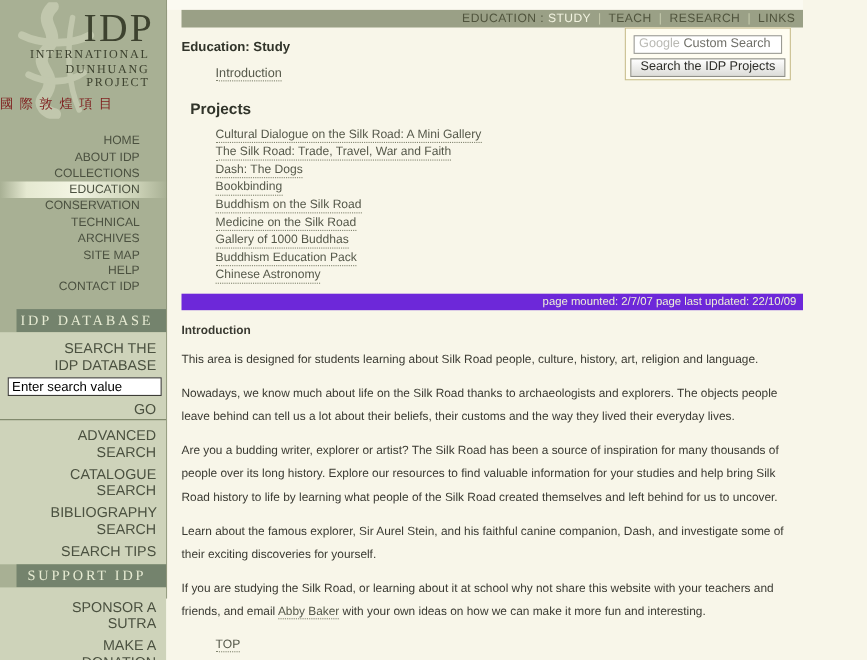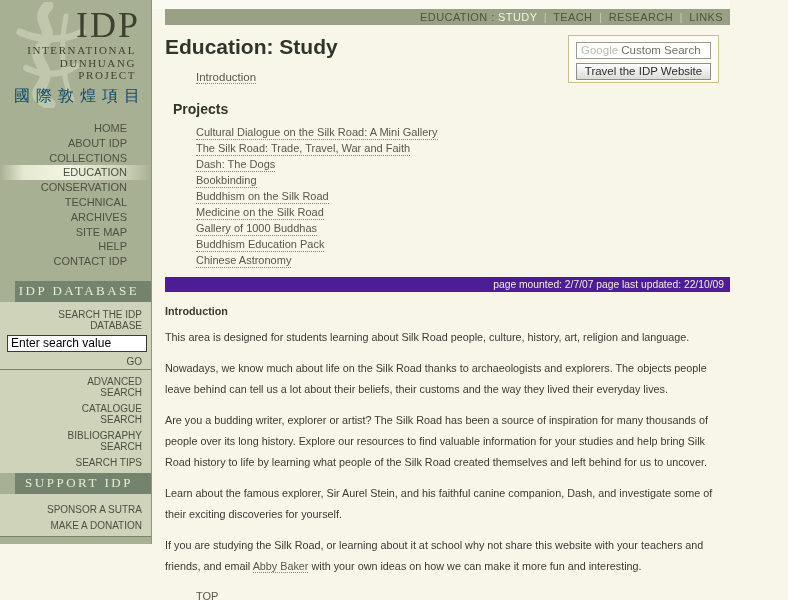--- a/index.html
+++ b/index.html
@@ -13,68 +13,68 @@
   #sidebar{position:absolute;left:0;top:0;width:152px;height:544px;
     background:#a8b094;border-right:1px solid #8f977b;box-sizing:border-box;}
   #logo{position:relative;height:112px;}
   #logo-watermark{position:absolute;left:2px;top:2px;opacity:.95;}
   .idp-acronym{position:relative;text-align:right;padding:6px 11px 0 0;
     font-family:"Liberation Serif",serif;font-size:36px;line-height:38px;
     letter-spacing:2px;color:#3d422f;}
   .idp-line{position:relative;text-align:right;padding-right:15px;
     font-family:"Liberation Serif",serif;font-size:11px;letter-spacing:1.6px;
     line-height:12.5px;color:#3d422f;}
-  .idp-chinese{position:relative;text-align:right;padding-right:5px;margin-top:4px;
-    font-size:16px;letter-spacing:6px;color:#0c4a6e;}
+  .idp-chinese{position:relative;padding-right:5px;margin-top:4px;
+    font-size:12px;letter-spacing:6px;color:#7f1d1d;}
 
   #main-nav{margin-top:9px;}
   .nav-item{display:block;text-align:right;padding:2px 24px 2px 0;
     font-size:11px;line-height:10.8px;color:#4b5140;}
   .nav-item.current{background:linear-gradient(90deg,#a8b094 0%,#e5e9d1 16%,
     #f3f5e3 45%,#cdd3b8 82%,#a9b195 100%);}
 
   .side-band{margin:12px 0 0 15px;background:#74836d;color:#e7ebd3;
     font-family:"Liberation Serif",serif;font-size:13px;letter-spacing:2.5px;
     text-align:center;padding:2px 8px 3px 0;}
   .side-section{background:#ced3ba;padding:4px 0 3px 0;}
   .side-sub-link{display:block;text-align:right;padding:3px 9px 2px 0;
-    font-size:10px;color:#4b5140;margin-left:46px;}
+    font-size:13px;color:#4b5140;margin-left:46px;}
   #db-search-input{display:block;box-sizing:border-box;margin:2px 5px 1px 7px;
     width:140px;height:17px;border:1px solid #3c3c36;background:#fff;
     font-size:12px;font-family:"Liberation Sans",sans-serif;padding:0 3px;color:#000;}
   .side-divider{border-top:1px solid #7a8267;height:0;}
 
   
   #content{position:absolute;left:152px;top:0;width:578px;height:600px;background:#f8f6e9;}
   #topstrip{height:9px;background:#fbfaf1;}
   #topbar{margin-left:13px;height:16px;background:#9aa086;text-align:right;
     padding-right:7px;font-size:11px;line-height:16px;letter-spacing:.4px;}
   #topbar .tb-dim{color:#50543d;}
   #topbar .tb-current{color:#f2f3e0;}
   #topbar .tb-sep{color:#c6cbae;padding:0 3px;}
   #topbar a{display:inline;}
 
-  #search-box{position:absolute;top:35px;right:11px;width:149px;height:46px;
+  #search-box{position:absolute;top:25px;right:11px;width:149px;height:46px;
     background:#fffdf1;border:1px solid #c9be8e;box-sizing:content-box;}
   #gcs-input{margin:6px 7px 0 7px;height:15px;background:#fff;border:1px solid #9b9b93;
     font-size:11.5px;line-height:15px;padding:0 4px;white-space:nowrap;overflow:hidden;cursor:text;}
   .gcs-brand{color:#b9b9b3;}
   .gcs-rest{color:#6f6f68;}
   #search-btn{display:block;margin:4px auto 0 auto;font-family:"Liberation Sans",sans-serif;
     font-size:11.5px;color:#2e2e2a;padding:1px 8px 2px 8px;
     background:linear-gradient(#fefefe,#dcdcd8);border:1px solid #8f8f89;cursor:pointer;}
 
-  #page-title{margin:10px 0 0 13px;font-size:21px;font-weight:bold;color:#31342a;}
+  #page-title{margin:10px 0 0 13px;font-size:12px;font-weight:bold;color:#31342a;}
   .dotted-link{color:#55584a;border-bottom:1px dotted #81846f;}
   #intro-link{display:inline-block;margin:12px 0 0 44px;font-size:11.5px;}
   #projects-heading{margin:16px 0 0 21px;font-size:14px;font-weight:bold;color:#31342a;}
   #project-list{margin:10px 0 0 44px;}
   #project-list a{display:table;margin:0 0 3.5px 0;font-size:11px;line-height:11.5px;}
 
-  #date-bar{margin:9px 0 0 13px;height:15px;background:#4c1d95;color:#eef0d8;
+  #date-bar{margin:9px 0 0 13px;height:15px;background:#6d28d9;color:#eef0d8;
     font-size:10.3px;line-height:15px;text-align:right;padding-right:6px;}
 
   #intro-section{padding:0 10px 0 13px;color:#3a3a32;}
   #intro-heading{margin-top:13px;font-size:10.8px;font-weight:bold;}
   #intro-section p{margin:10px 0 0 0;font-size:10.8px;line-height:21px;}
   #top-link{display:inline-block;margin:13px 0 0 31px;font-size:11px;}
 </style>
 </head>
 <body>
 
@@ -139,21 +139,21 @@
     <span class="tb-sep">|</span>
     <a class="tb-dim">RESEARCH</a>
     <span class="tb-sep">|</span>
     <a class="tb-dim">LINKS</a>
   </div>
 
   <div id="search-box">
     <div id="gcs-input">
       <span class="gcs-brand">Google</span><span class="gcs-rest"> Custom Search</span>
     </div>
-    <button id="search-btn">Travel the IDP Website</button>
+    <button id="search-btn">Search the IDP Projects</button>
   </div>
 
   <h1 id="page-title">Education: Study</h1>
   <a id="intro-link" class="dotted-link">Introduction</a>
   <h2 id="projects-heading">Projects</h2>
 
   <div id="project-list">
     <a class="dotted-link">Cultural Dialogue on the Silk Road: A Mini Gallery</a>
     <a class="dotted-link">The Silk Road: Trade, Travel, War and Faith</a>
     <a class="dotted-link">Dash: The Dogs</a>

